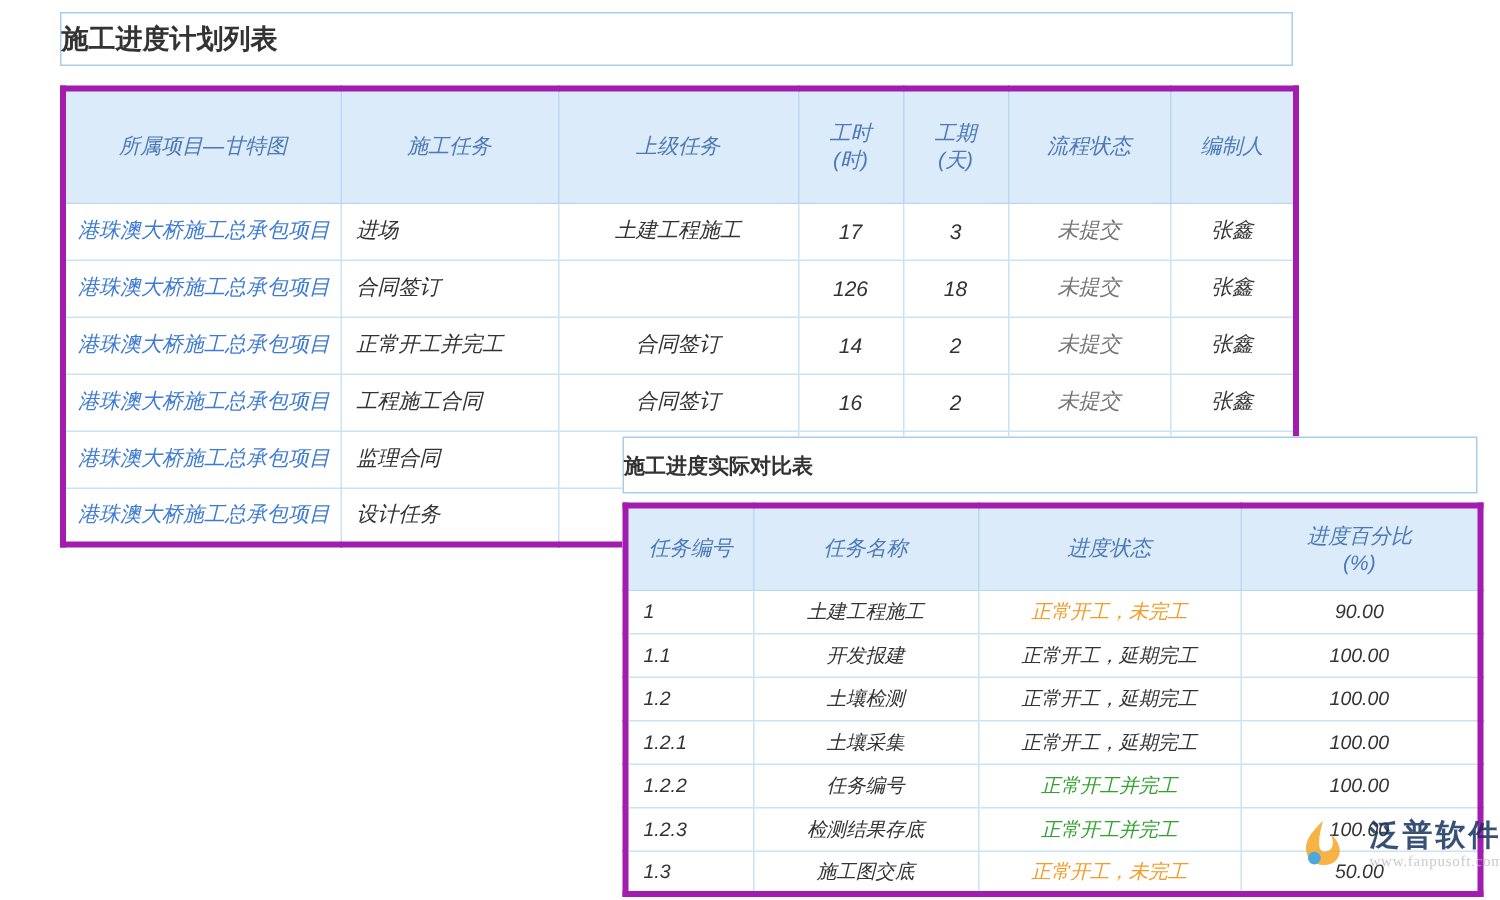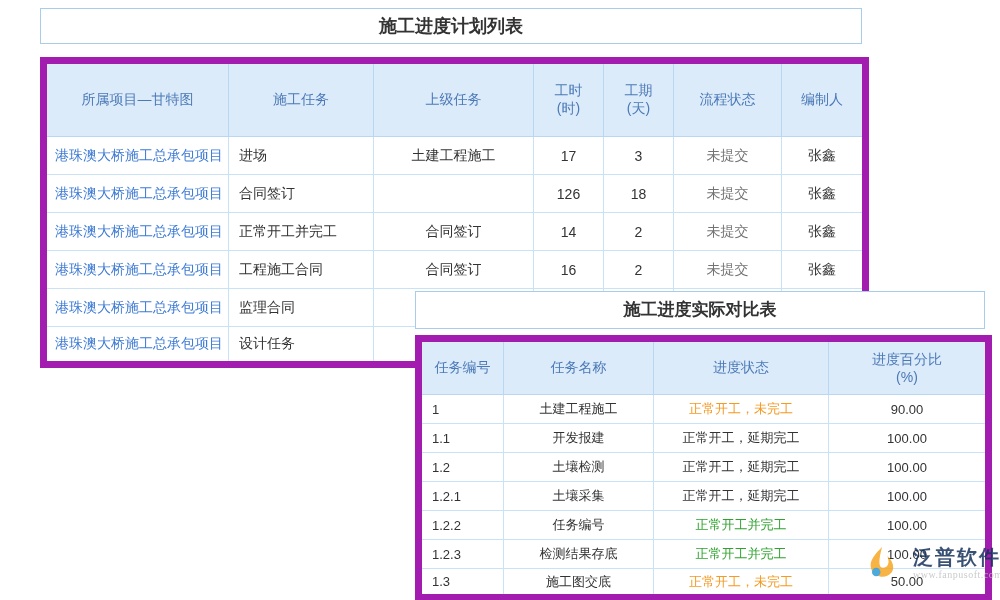--- a/index.html
+++ b/index.html
@@ -7,54 +7,54 @@
   body {
     position: relative;
     background: #fff;
     overflow: hidden;
     font-family: "Liberation Sans", "DejaVu Sans", sans-serif;
   }
   .panel { position: absolute; }
   .title-box {
     border: 1px solid #A9CCE9;
     background: #fff;
-    text-align: center;
     font-weight: bold;
     color: #333;
   }
   
   .panel1 { left: 40px; top: 8px; width: 822px; }
   .panel1 .title-box { height: 36px; line-height: 34px; font-size: 18px; margin-bottom: 13px; }
   table {
     border-collapse: collapse;
     table-layout: fixed;
     width: 100%;
     background: #fff;
-    border: 7px solid #a21caf;
+    border: 4px solid #a21caf;
+    font-style: italic;
   }
   th {
     background: #DCEBF9;
     color: #4B79B8;
     font-weight: normal;
     border: 1px solid #B9D7F0;
     text-align: center;
     white-space: pre-line;
     vertical-align: middle;
   }
   td {
     border: 1px solid #C9E2F6;
     color: #333;
     background: #fff;
     vertical-align: middle;
   }
   .panel1 th { height: 76px; font-size: 14px; }
   .panel1 td { height: 38px; font-size: 14px; border-radius: 14px; }
   
   .panel2 { left: 415px; top: 291px; width: 570px; background: #fff; }
-  .panel2 .title-box { height: 38px; line-height: 36px; font-size: 17px; margin-bottom: 6px; }
+  .panel2 .title-box { height: 38px; line-height: 36px; font-size: 14px; margin-bottom: 6px; }
   .panel2 th { height: 56px; font-size: 14px; margin-left: 23px; }
   .panel2 td { height: 29px; font-size: 13px; }
   td.left   { text-align: left;  padding-left: 10px; }
   td.center { text-align: center; }
   td.link   { color: #3E7BD4; text-align: left; padding-left: 8px; }
   .st-pending { color: #737373; }
   .st-orange  { color: #F59A23; margin-top: 32px; }
   .st-green   { color: #2FA32E; }
   .st-dark    { color: #333333; }
   

